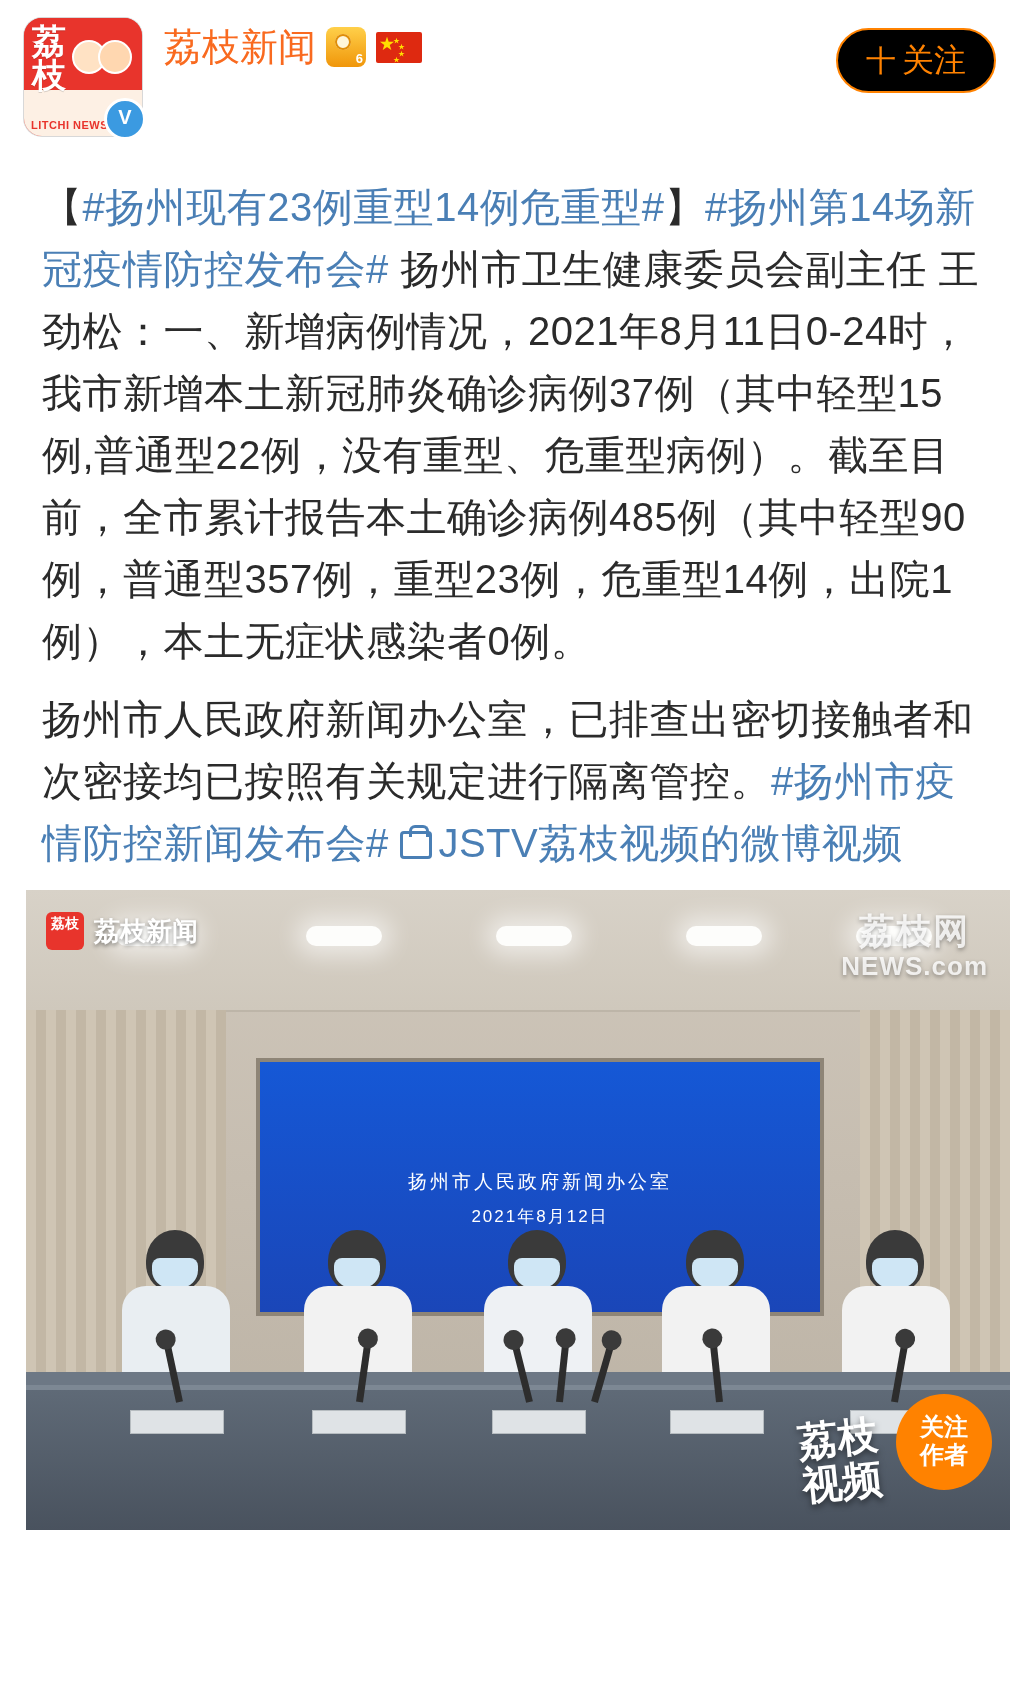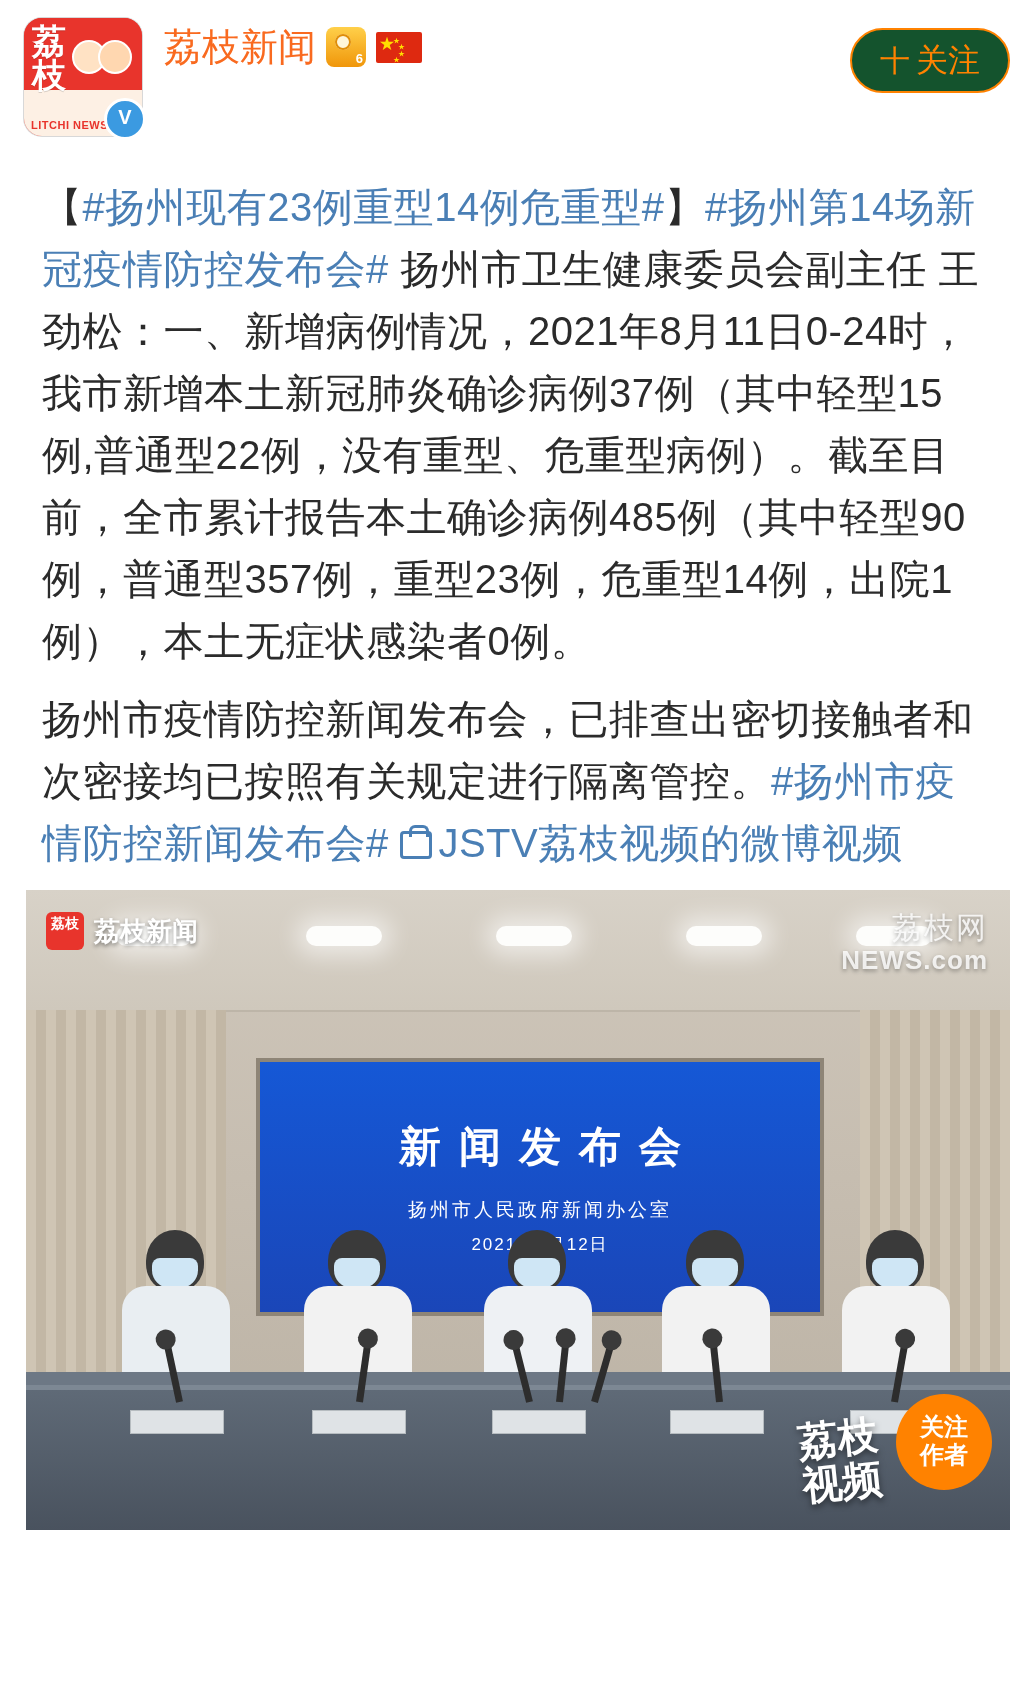--- a/index.html
+++ b/index.html
@@ -184,28 +184,28 @@
     gap: 14px;
     white-space: nowrap;
   }
   .meta-row .from-label { color: #8a8a8a; }
   .meta-row .source { color: #8a8a8a; }
   .meta-row .edited { color: #8a8a8a; }
 
   .follow-btn {
     position: absolute;
     top: 28px;
-    right: 26px;
+    right: 40px;
     border: 2px solid #ff8200;
     color: #ff8200;
     border-radius: 40px;
     font-size: 32px;
     line-height: 32px;
     padding: 14px 28px;
-    background: #14532d;
+    background: #000000;
     white-space: nowrap;
   }
   .follow-btn .plus { font-size: 30px; margin-right: 6px; }
 
   
   .post-body {
     padding: 24px 26px 0 26px;
     font-size: 40px;
     line-height: 62px;
     color: #2b2b2b;
@@ -422,21 +422,21 @@
     text-shadow: 0 2px 4px rgba(0,0,0,.45);
   }
   .wm-right {
     position: absolute;
     right: 22px;
     top: 18px;
     text-align: right;
     color: rgba(255,255,255,.82);
     text-shadow: 0 2px 4px rgba(0,0,0,.35);
   }
-  .wm-right .l1 { font-size: 30px; font-weight: normal; letter-spacing: 2px; }
+  .wm-right .l1 { font-size: 35px; font-weight: bold; letter-spacing: 2px; text-align: center; }
   .wm-right .l2 { font-size: 26px; font-weight: bold; letter-spacing: 1px; margin-top: -4px; }
 
   .wm-video {
     position: absolute;
     right: 130px;
     bottom: 26px;
     color: #ffffff;
     font-size: 40px;
     font-weight: bold;
     line-height: 44px;
@@ -495,36 +495,35 @@
     </div>
   </div>
 
   <div class="follow-btn">
     <span class="plus">十</span><span>关注</span>
   </div>
 </div>
 
 <div class="post-body">
   <p class="para"><span>【</span><span class="topic">#扬州现有23例重型14例危重型#</span><span>】</span><span class="topic">#扬州第14场新冠疫情防控发布会#</span><span> 扬州市卫生健康委员会副主任  王劲松：一、新增病例情况，2021年8月11日0-24时，我市新增本土新冠肺炎确诊病例37例（其中轻型15例,普通型22例，没有重型、危重型病例）。截至目前，全市累计报告本土确诊病例485例（其中轻型90例，普通型357例，重型23例，危重型14例，出院1例），本土无症状感染者0例。</span></p>
-  <p class="para"><span>扬州市疫情防控新闻发布会，已排查出密切接触者和次密接均已按照有关规定进行隔离管控。</span><span class="topic">#扬州市疫情防控新闻发布会#</span> <span class="link-icon"></span><span class="topic">JSTV荔枝视频的微博视频</span></p>
+  <p class="para"><span>扬州市人民政府新闻办公室，已排查出密切接触者和次密接均已按照有关规定进行隔离管控。</span><span class="topic">#扬州市疫情防控新闻发布会#</span> <span class="link-icon"></span><span class="topic">JSTV荔枝视频的微博视频</span></p>
 </div>
 
 <div class="video-wrap">
   <div class="room">
     <div class="ceiling"></div>
     <div class="light l1"></div>
     <div class="light l2"></div>
     <div class="light l3"></div>
     <div class="light l4"></div>
     <div class="light l5"></div>
     <div class="curtain left"></div>
     <div class="curtain right"></div>
 
     <div class="screen">
-      <div class="title">新闻发布会</div>
       <div class="sub1">扬州市人民政府新闻办公室</div>
       <div class="sub2">2021年8月12日</div>
     </div>
 
     <div class="person p1">
       <span class="head"></span>
         <span class="mask"></span>
         <span class="body"></span>
     </div>
     <div class="person p2">

